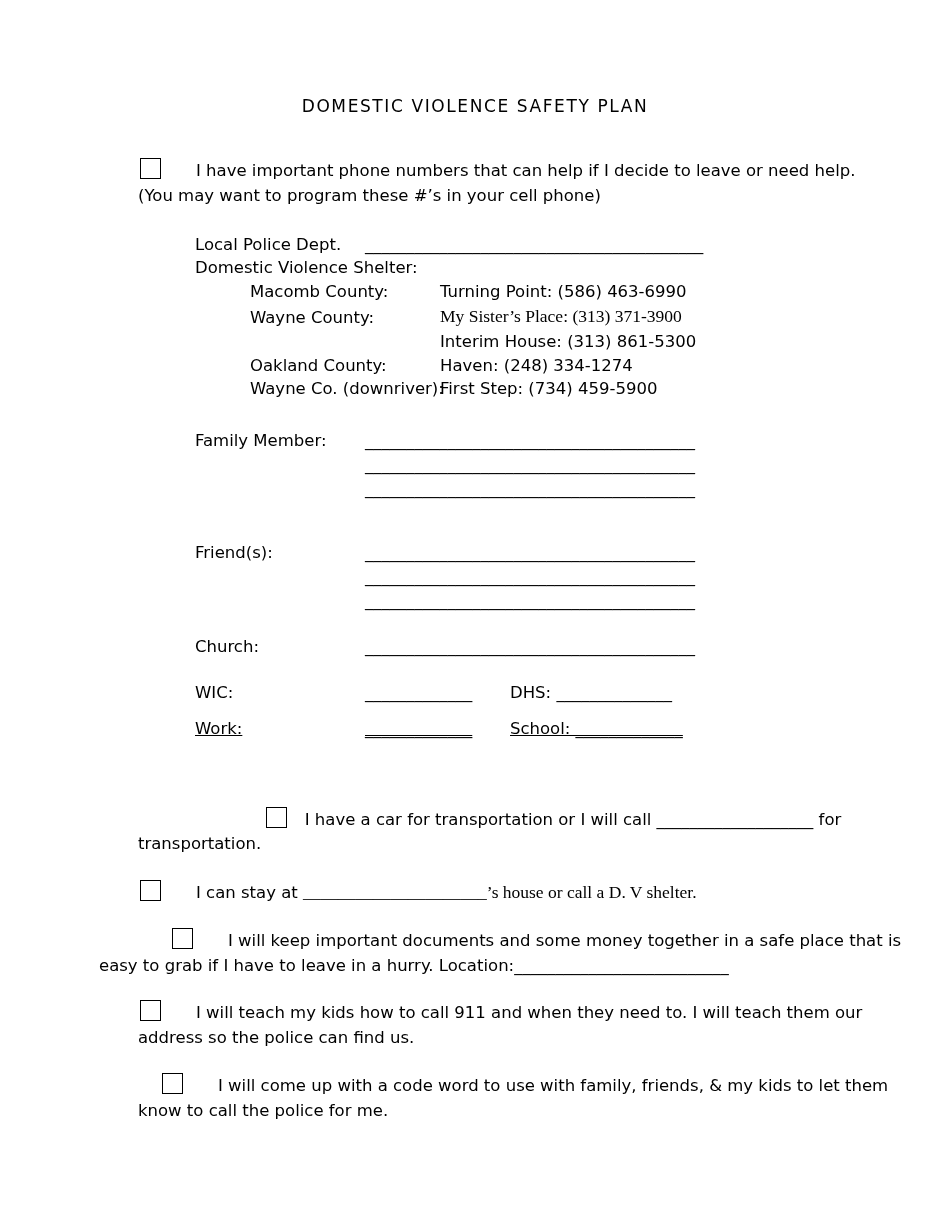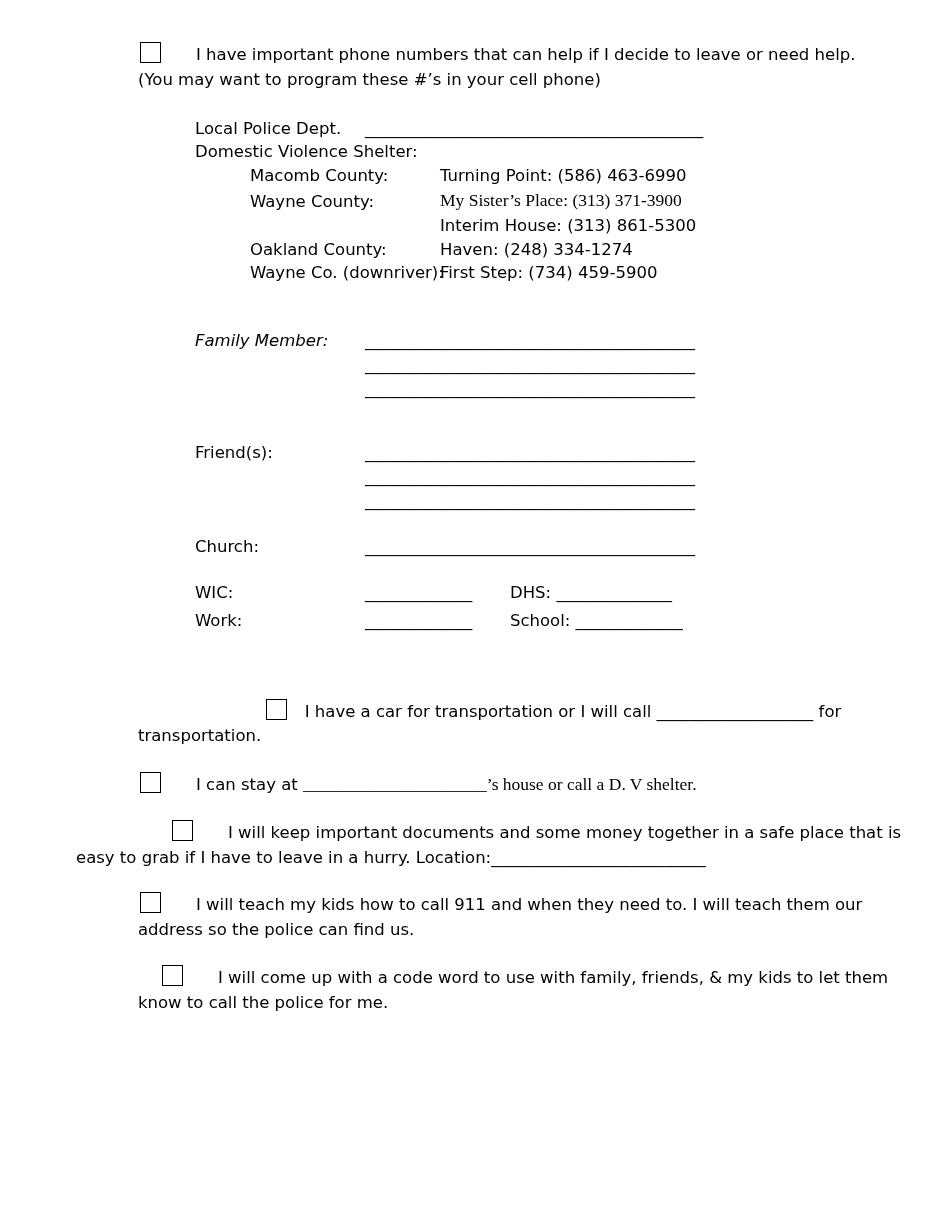--- a/index.html
+++ b/index.html
@@ -71,20 +71,21 @@
 
   .ul {
     letter-spacing: 0px;
   }
 </style>
 </head>
 <body>
 
 <div class="page">
 
+  <div class="doc-title">DOMESTIC VIOLENCE SAFETY PLAN</div>
 
   <div class="block" style="margin-top:42px;">
     <div class="para" style="margin-left:140px; text-indent:-0px;">
       <span class="cb-wrap"><span class="cbox"></span></span><span>I have important phone numbers that can help if I decide to leave or need help.</span>
     </div>
     <div class="para" style="margin-left:138px;">(You may want to program these #’s in your cell phone)</div>
   </div>
 
   <div class="block" style="margin-top:24px;">
 
@@ -109,21 +110,21 @@
     </div>
     <div class="row i-250">
       <span class="lbl" style="width:190px; display:inline-block;">Oakland County:</span>
       <span> Haven: (248) 334-1274</span>
     </div>
     <div class="row i-250">
       <span class="lbl" style="width:190px; display:inline-block;">Wayne Co. (downriver):</span>
       <span>First Step: (734) 459-5900</span>
     </div>
 
-    <div class="row i-195" style="margin-top:44px;font-style:italic;">
+    <div class="row i-195" style="margin-top:28px;">
       <span class="lbl" style="width:170px; display:inline-block;">Family Member:</span>
       <span class="ul">________________________________________</span>
     </div>
     <div class="row i-195">
       <span class="lbl" style="width:170px; display:inline-block;"></span>
       <span class="ul">________________________________________</span>
     </div>
     <div class="row i-195">
       <span class="lbl" style="width:170px; display:inline-block;"></span>
       <span class="ul">________________________________________</span>
@@ -146,21 +147,21 @@
       <span class="lbl" style="width:170px; display:inline-block;">Church:</span>
       <span class="ul">________________________________________</span>
     </div>
 
     <div class="row i-195" style="margin-top:22px;">
       <span class="lbl" style="width:170px; display:inline-block;">WIC:</span>
       <span class="ul" style="width:145px; display:inline-block;">_____________</span>
       <span class="ul">DHS: ______________</span>
     </div>
 
-    <div class="row i-195" style="margin-top:4px;">
+    <div class="row i-195" style="margin-top:12px;text-decoration:underline;">
       <span class="lbl" style="width:170px; display:inline-block;">Work:</span>
       <span class="ul" style="width:145px; display:inline-block;">_____________</span>
       <span class="ul">School: _____________</span>
     </div>
 
   </div>
 
   <div class="block" style="margin-top:66px;">
     <div class="para" style="margin-left:140px;text-align:center;">
       <span class="cb-wrap"><span class="cbox"></span></span><span>I have a car for transportation or I will call</span><span>&nbsp;</span><span class="ul">___________________</span><span>&nbsp;</span><span>for</span>
@@ -171,21 +172,21 @@
   <div class="block" style="margin-top:22px;">
     <div class="para" style="margin-left:140px;">
       <span class="cb-wrap"><span class="cbox"></span></span><span>I can stay at</span><span>&nbsp;</span><span class="serif">_____________________</span><span class="serif">’s house or call a D. V shelter.</span>
     </div>
   </div>
 
   <div class="block" style="margin-top:22px;">
     <div class="para" style="margin-left:140px;padding-left:32px;">
       <span class="cb-wrap"><span class="cbox"></span></span><span>I will keep important documents and some money together in a safe place that is</span>
     </div>
-    <div class="para" style="margin-left:76px;">
+    <div class="para" style="margin-left:99px;">
       <span>easy to grab if I have to leave in a hurry.  Location:</span><span class="ul">__________________________</span>
     </div>
   </div>
 
   <div class="block" style="margin-top:22px;">
     <div class="para" style="margin-left:140px;">
       <span class="cb-wrap"><span class="cbox"></span></span><span>I will teach my kids how to call 911 and when they need to.  I will teach them our</span>
     </div>
     <div class="para" style="margin-left:138px;">address so the police can find us.</div>
   </div>

